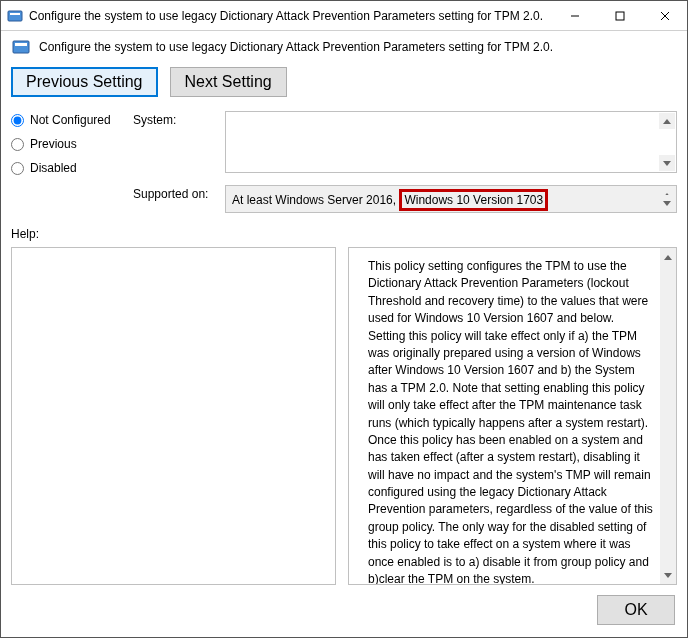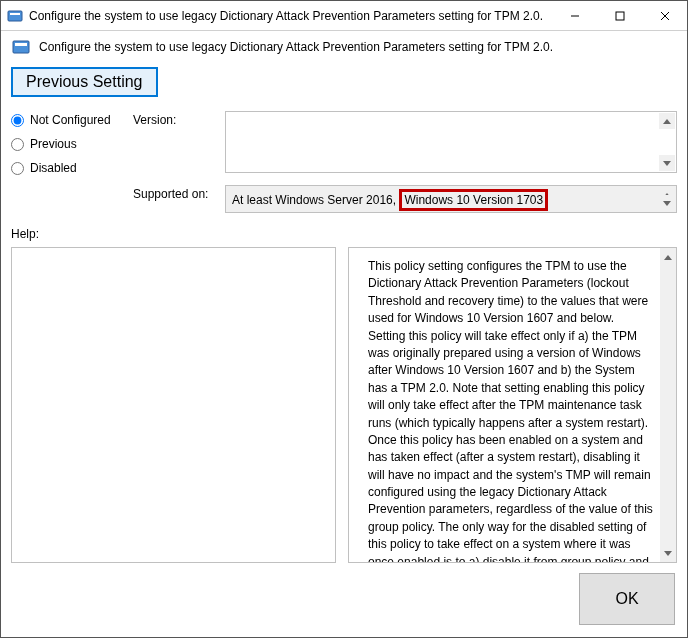--- a/index.html
+++ b/index.html
@@ -132,21 +132,21 @@
     right: 0; top: 0; bottom: 0;
     width: 16px;
     background: #f0f0f0;
   }
   .footer {
     display: flex;
     justify-content: flex-end;
     gap: 8px;
     padding: 10px 12px 12px 12px;
   }
-  .footer .btn { width: 96px; padding: 16px 0; }
+  .footer .btn { width: 78px; padding: 5px 0; }
   svg { display: block; }
 </style>
 </head>
 <body>
 
 <div class="titlebar">
   <span class="appicon">
     <svg width="16" height="16" viewBox="0 0 16 16">
       <rect x="1" y="3" width="14" height="10" rx="1" fill="#4a90d9" stroke="#2a5a99"></rect>
       <rect x="3" y="5" width="10" height="2" fill="#fff"></rect>
@@ -178,40 +178,41 @@
     <svg width="20" height="20" viewBox="0 0 20 20">
       <rect x="2" y="4" width="16" height="12" rx="1" fill="#4a90d9" stroke="#2a5a99"></rect>
       <rect x="4" y="6" width="12" height="3" fill="#fff"></rect>
     </svg>
   </span>
   <span class="title">Configure the system to use legacy Dictionary Attack Prevention Parameters setting for TPM 2.0.</span>
 </div>
 
 <div class="nav-row">
   <button class="btn btn-prev">Previous Setting</button>
+  <button class="btn">Next Setting</button>
 </div>
 
 <div class="upper-grid">
   <div class="radio-col">
     <label class="radio-row">
       <input type="radio" name="state" checked="" style="">
       <span>Not Configured</span>
     </label>
     <label class="radio-row">
       <input type="radio" name="state" style="">
       <span>Previous</span>
     </label>
     <label class="radio-row">
       <input type="radio" name="state" style="">
       <span>Disabled</span>
     </label>
   </div>
   <div class="fields-col">
     <div class="field-row">
-      <div class="field-label">Version:</div>
+      <div class="field-label">System:</div>
       <div class="textarea">
         <div class="scrollarrow" style="top:1px">
           <svg width="8" height="5">
               <polygon points="4,0 8,5 0,5" fill="#666"></polygon>
             </svg>
         </div>
         <div class="scrollarrow" style="bottom:1px">
           <svg width="8" height="5">
               <polygon points="0,0 8,0 4,5" fill="#666"></polygon>
             </svg>

